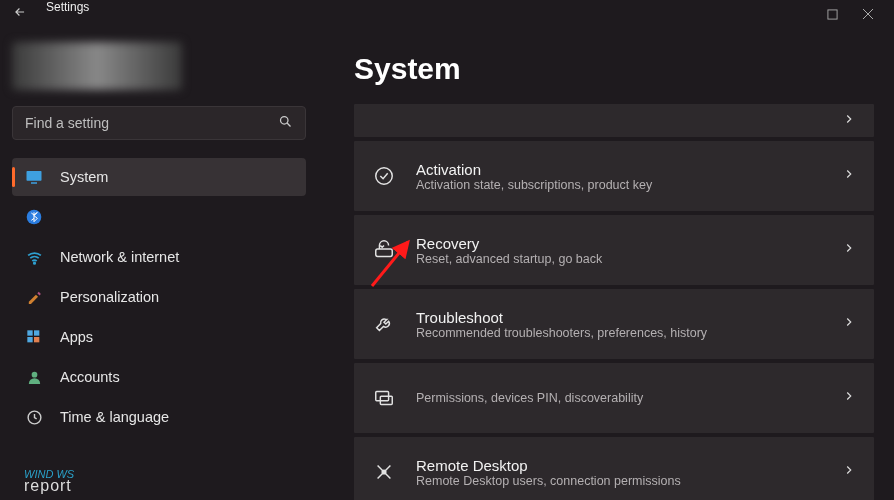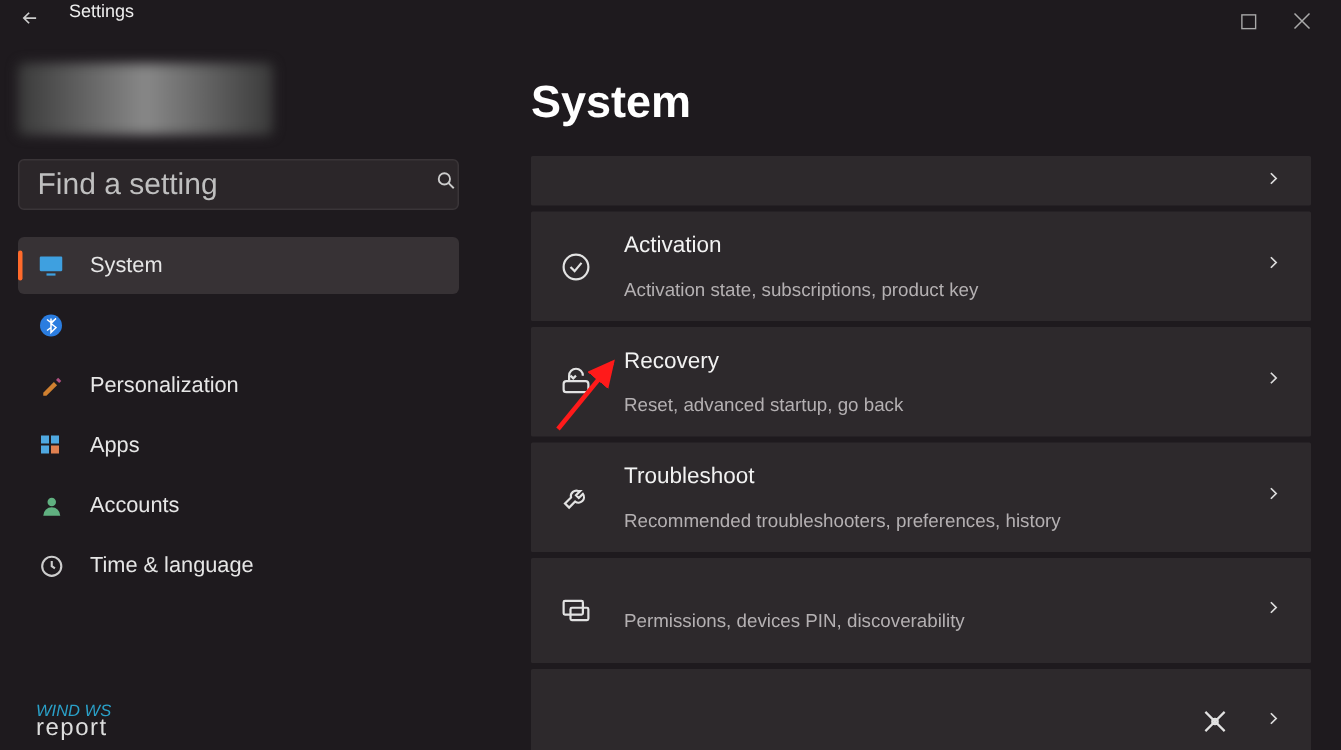--- a/index.html
+++ b/index.html
@@ -9,40 +9,40 @@
 .titlebar .back { width: 24px; height: 24px; display: flex; align-items: center; justify-content: center; color: #ccc; cursor: pointer; }
 .titlebar .title { margin-left: 14px; font-size: 12px; color: #eee; }
 .titlebar .spacer { flex: 1; }
 .titlebar .winbtn { width: 36px; height: 28px; display: flex; align-items: center; justify-content: center; color: #aaa; }
 
 .layout { display: flex; height: calc(100% - 36px); }
 .sidebar { width: 318px; padding: 6px 12px 0 12px; display: flex; flex-direction: column; }
 .avatar-block { width: 170px; height: 48px; background: linear-gradient(90deg,#3a3a3a,#888,#3a3a3a); filter: blur(4px); margin-bottom: 16px; border-radius: 4px; }
 
 .searchbox { display: flex; align-items: center; background: #2b2629; border: 1px solid #3a3538; border-radius: 4px; height: 34px; padding: 0 12px; margin-bottom: 18px; }
-.searchbox input { flex: 1; background: transparent; border: none; outline: none; color: #ddd; font-size: 20px; }
+.searchbox input { flex: 1; background: transparent; border: none; outline: none; color: #ddd; font-size: 14px; }
 .searchbox input::placeholder { color: #bfbfbf; }
 .searchbox .sicon { color: #ccc; }
 
 .nav { display: flex; flex-direction: column; gap: 2px; }
 .nav-item { display: flex; align-items: center; height: 38px; border-radius: 4px; padding: 0 12px; cursor: pointer; font-size: 14.5px; color: #e6e6e6; }
 .nav-item.active { background: #373235; position: relative; }
 .nav-item.active::before { content: ""; position: absolute; left: 0; top: 9px; bottom: 9px; width: 3px; background: #ff6a2b; border-radius: 2px; }
 .nav-item .nicon { width: 20px; height: 20px; margin-right: 16px; display: flex; align-items: center; justify-content: center; font-size: 15px; }
 
 .main { flex: 1; padding: 0 20px 0 36px; overflow: hidden; }
 .main h1 { font-size: 30px; font-weight: 600; margin: 16px 0 18px 0; }
 
 .cards { display: flex; flex-direction: column; gap: 4px; }
-.card { display: flex; align-items: center; background: #2d292c; border-radius: 1px; min-height: 70px; padding: 14px 18px; cursor: pointer; justify-content: flex-end; }
+.card { display: flex; align-items: center; background: #2d292c; border-radius: 1px; min-height: 70px; padding: 14px 18px; cursor: pointer; }
 .card.stub { min-height: 24px; padding: 8px 18px; align-items: flex-end; color: #777; font-size: 12px; }
 .card .cicon { width: 24px; height: 24px; margin-right: 20px; display: flex; align-items: center; justify-content: center; color: #e2e2e2; }
 .card .ctext { flex: 1; }
 .card .ctitle { font-size: 15px; color: #f2f2f2; }
-.card .csub { font-size: 12.5px; color: #b4b0b2; margin-top: 14px; }
+.card .csub { font-size: 12.5px; color: #b4b0b2; margin-top: 0; }
 .card .chevron { color: #ddd; }
 
 .arrow-annot { position: absolute; left: 364px; top: 234px; pointer-events: none; }
 
 .watermark { position: absolute; left: 24px; bottom: 6px; font-size: 11px; color: #2aa0c8; font-style: italic; line-height: 1; }
 .watermark .sub { display:block; color: #ddd; font-style: normal; font-size: 16px; margin-top: -2px; letter-spacing: 1px; }
 </style>
 </head>
 <body>
 
@@ -93,20 +93,29 @@
       <div class="nav-item">
         <span class="nicon">
           <svg width="16" height="16" viewBox="0 0 24 24">
               <circle cx="12" cy="12" r="11" fill="#2b7de0"></circle>
               <path d="M12 5v14l5-5-5-4 5-5-5 4-4-3M12 14l-4 3" stroke="#fff" stroke-width="1.5" fill="none"></path>
             </svg>
         </span>
       </div>
       <div class="nav-item">
         <span class="nicon">
+          <svg width="17" height="17" viewBox="0 0 24 24" fill="none" stroke="#2ea0d0" stroke-width="2.5">
+              <path d="M3 9a14 14 0 0 1 18 0M6 13a9 9 0 0 1 12 0M9 17a4 4 0 0 1 6 0"></path>
+              <circle cx="12" cy="20" r="1" fill="#2ea0d0"></circle>
+            </svg>
+        </span>
+        <span>Network &amp; internet</span>
+      </div>
+      <div class="nav-item">
+        <span class="nicon">
           <svg width="17" height="17" viewBox="0 0 24 24">
               <path d="M4 18l10-10 3 3L7 21H4v-3z" fill="#d08030"></path>
               <path d="M16 6l3 3 2-2-3-3-2 2z" fill="#b05080"></path>
             </svg>
         </span>
         <span>Personalization</span>
       </div>
       <div class="nav-item">
         <span class="nicon">
           <svg width="16" height="16" viewBox="0 0 24 24">
@@ -220,20 +229,24 @@
         </span>
       </div>
 
       <div class="card">
         <span class="cicon">
           <svg width="22" height="22" viewBox="0 0 24 24" fill="none" stroke="currentColor" stroke-width="1.6">
               <path d="M5 5l14 14M5 19L19 5"></path>
               <circle cx="12" cy="12" r="2"></circle>
             </svg>
         </span>
+        <div class="ctext">
+          <div class="ctitle">Remote Desktop</div>
+          <div class="csub">Remote Desktop users, connection permissions</div>
+        </div>
         <span class="chevron">
           <svg width="14" height="14" viewBox="0 0 24 24" fill="none" stroke="currentColor" stroke-width="2">
               <path d="M9 6l6 6-6 6"></path>
             </svg>
         </span>
       </div>
     </div>
   </div>
 </div>
 

